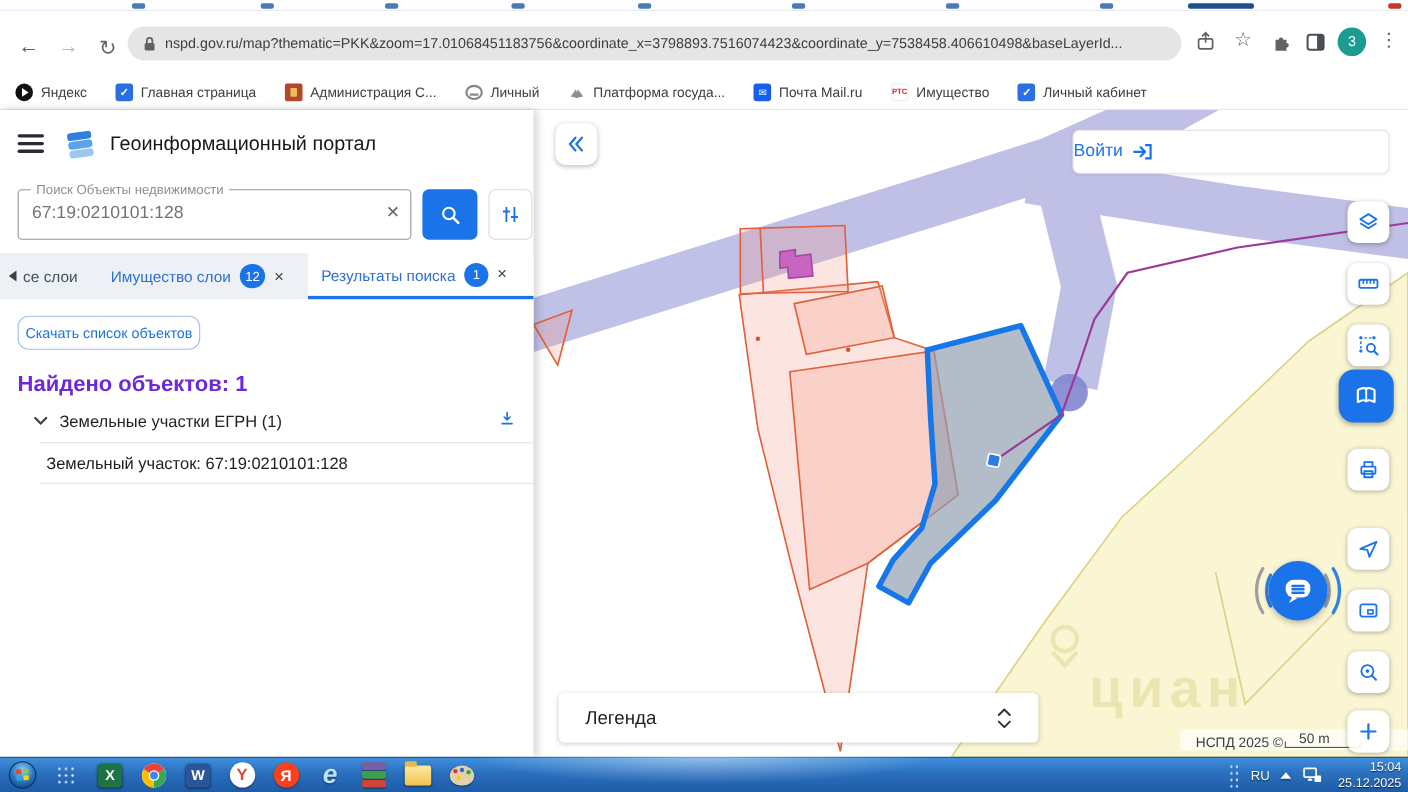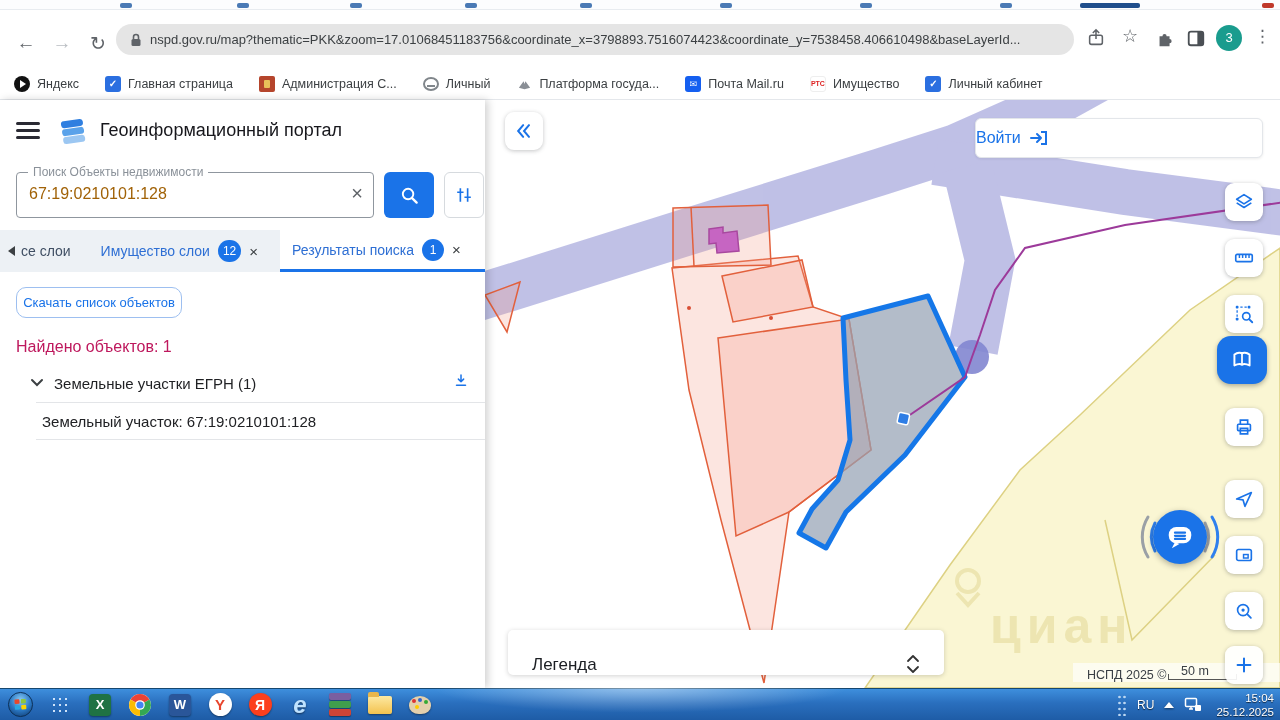--- a/index.html
+++ b/index.html
@@ -29,49 +29,49 @@
   .fav-rts { background:#fff; border:1px solid #eee; color:#d22; font-weight:bold; font-size:7px; letter-spacing:0; }
   .fav-mail { background:#155ff0; color:#fff; font-size:9px; }
 
   
   #sidebar { left:0; top:100px; width:485px; height:588px; background:#fff; box-shadow:3px 0 8px rgba(0,0,0,.18); z-index:5; }
   #burger { position:absolute; left:16px; top:22px; width:24px; height:17px; cursor:pointer; }
   #burger i { display:block; height:3px; background:#2a2a33; border-radius:2px; margin-bottom:4px; }
   #apptitle { position:absolute; left:100px; top:20px; font-size:18px; color:#17171c; }
   #searchfield { position:absolute; left:16px; top:72px; width:358px; height:46px; border:1px solid #8f969e; border-radius:4px; }
   #searchlabel { position:absolute; left:11px; top:-8px; background:#fff; padding:0 5px; font-size:12px; color:#8a9199; }
-  #searchvalue { position:absolute; left:12px; top:12px; font-size:16px; color:#a16207; }
+  #searchvalue { position:absolute; left:12px; top:12px; font-size:16px; color:#737373; }
   #clearx { position:absolute; right:10px; top:9px; font-size:20px; color:#5f6368; cursor:pointer; }
   #searchbtn { position:absolute; left:384px; top:72px; width:50px; height:46px; background:#1a73e8; border-radius:6px; display:flex; align-items:center; justify-content:center; cursor:pointer; }
   #filterbtn { position:absolute; left:444px; top:72px; width:40px; height:46px; background:#fff; border:1px solid #d6dade; border-radius:6px; display:flex; align-items:center; justify-content:center; cursor:pointer; }
   #tabbar { position:absolute; left:0; top:130px; width:485px; height:42px; background:#edf1f5; display:flex; align-items:center; }
   .ptab { display:flex; align-items:center; gap:8px; font-size:14px; height:42px; padding:0 12px; cursor:pointer; }
   .ptab .lbl { color:#2e6fd4; }
   .badge { background:#1a73e8; color:#fff; border-radius:11px; min-width:22px; height:22px; font-size:12px; display:flex; align-items:center; justify-content:center; padding:0 5px; }
   .tclose { color:#3c4043; font-size:15px; cursor:pointer; }
   #tab-active { background:#fff; border-bottom:3px solid #1a73e8; flex:1; }
   .scrollarrow { width:0; height:0; border-right:7px solid #3c4043; border-top:5px solid transparent; border-bottom:5px solid transparent; margin:0 4px 0 8px; cursor:pointer; }
   #dlbtn { position:absolute; left:16px; top:187px; width:166px; height:31px; border:1.5px solid #9dbff0; border-radius:10px; background:#fff; color:#1a73e8; font-size:13px; cursor:pointer; font-family:Liberation Sans, sans-serif; }
-  #foundtext { position:absolute; left:16px; top:238px; font-size:16px; color:#be185d; }
+  #foundtext { position:absolute; left:16px; top:238px; font-size:20px; color:#6d28d9;font-weight:bold; }
   #grouprow { position:absolute; left:30px; top:270px; width:440px; height:26px; display:flex; align-items:center; }
   #grouptitle { font-size:15px; color:#1f2023; margin-left:10px; }
   #groupdl { position:absolute; right:0; top:2px; cursor:pointer; }
   #resultitem { position:absolute; left:36px; top:302px; width:449px; height:38px; border-top:1px solid #e3e5e8; border-bottom:1px solid #e3e5e8; display:flex; align-items:center; cursor:pointer; }
   #resultitem span { margin-left:6px; font-size:15px; color:#202124; }
 
   
   #map { left:485px; top:100px; width:795px; height:588px; background:#fff; overflow:hidden; }
   .mapbtn { position:absolute; left:740px; width:38px; height:38px; background:#fff; border-radius:9px; box-shadow:0 1px 4px rgba(60,64,67,.35); display:flex; align-items:center; justify-content:center; cursor:pointer; }
   #collapsebtn { position:absolute; left:20px; top:12px; width:38px; height:38px; background:#fff; border-radius:9px; box-shadow:0 1px 4px rgba(60,64,67,.3); display:flex; align-items:center; justify-content:center; cursor:pointer; }
   #loginbar { position:absolute; left:490px; top:18px; width:288px; height:40px; background:#fff; border:1px solid #e3e6ea; border-radius:6px; display:flex; align-items:center; justify-content:flex-start; padding-right:14px; gap:8px; cursor:pointer; box-shadow:0 1px 3px rgba(0,0,0,.08); }
   #loginbar span { color:#1a73e8; font-size:16px; }
   #activebtn { position:absolute; left:732px; top:236px; width:50px; height:48px; background:#1a73e8; border-radius:14px; display:flex; align-items:center; justify-content:center; cursor:pointer; box-shadow:0 2px 5px rgba(0,0,0,.3); }
   #activebtn::before { content:""; position:absolute; left:-4px; bottom:4px; width:14px; height:14px; background:#1a73e8; border-radius:3px; transform:rotate(45deg); z-index:-1; }
   #chatfab { position:absolute; left:668px; top:410px; width:54px; height:54px; border-radius:50%; background:#1a73e8; display:flex; align-items:center; justify-content:center; cursor:pointer; box-shadow:0 2px 6px rgba(0,0,0,.3); z-index:3; }
-  #legendbar { position:absolute; left:23px; top:530px; width:436px; height:45px; background:#fff; border-radius:5px; box-shadow:0 1px 5px rgba(0,0,0,.18); display:flex; align-items:flex-end; justify-content:space-between; padding:0 24px; cursor:pointer; }
+  #legendbar { position:absolute; left:23px; top:530px; width:436px; height:45px; background:#fff; border-radius:5px; box-shadow:0 1px 5px rgba(0,0,0,.18); display:flex; align-items:center; justify-content:space-between; padding:0 24px; cursor:pointer; }
   #legendbar span { font-size:17px; color:#1b1e23; }
   #attribution { position:absolute; left:588px; top:563px; width:207px; height:19px; background:rgba(255,255,255,.65); display:flex; align-items:flex-end; font-size:12.5px; color:#3a3f45; }
   #attrtext { margin-left:14px; }
   #scaletext { position:absolute; left:108px; top:1px; font-size:12.5px; color:#3a3f45; }
   #scalebar { position:absolute; left:95px; bottom:2px; width:69px; height:6px; border-left:1.5px solid #555; border-right:1.5px solid #555; border-bottom:1.5px solid #555; }
   #plusbtn { top:546px; background:rgba(255,255,255,.92); }
 
   
   #taskbar { left:0; top:688px; width:1280px; height:32px; background:linear-gradient(#3e8fdd,#2a6fbe 45%,#1e5ca6); border-top:1px solid #16476f; display:flex; align-items:center; position:absolute; z-index:20; }
   #taskbar::before { content:""; position:absolute; left:430px; top:-2px; width:420px; height:26px; background:radial-gradient(ellipse at 50% 0, rgba(255,255,255,.45), rgba(255,255,255,0) 70%); pointer-events:none; }

